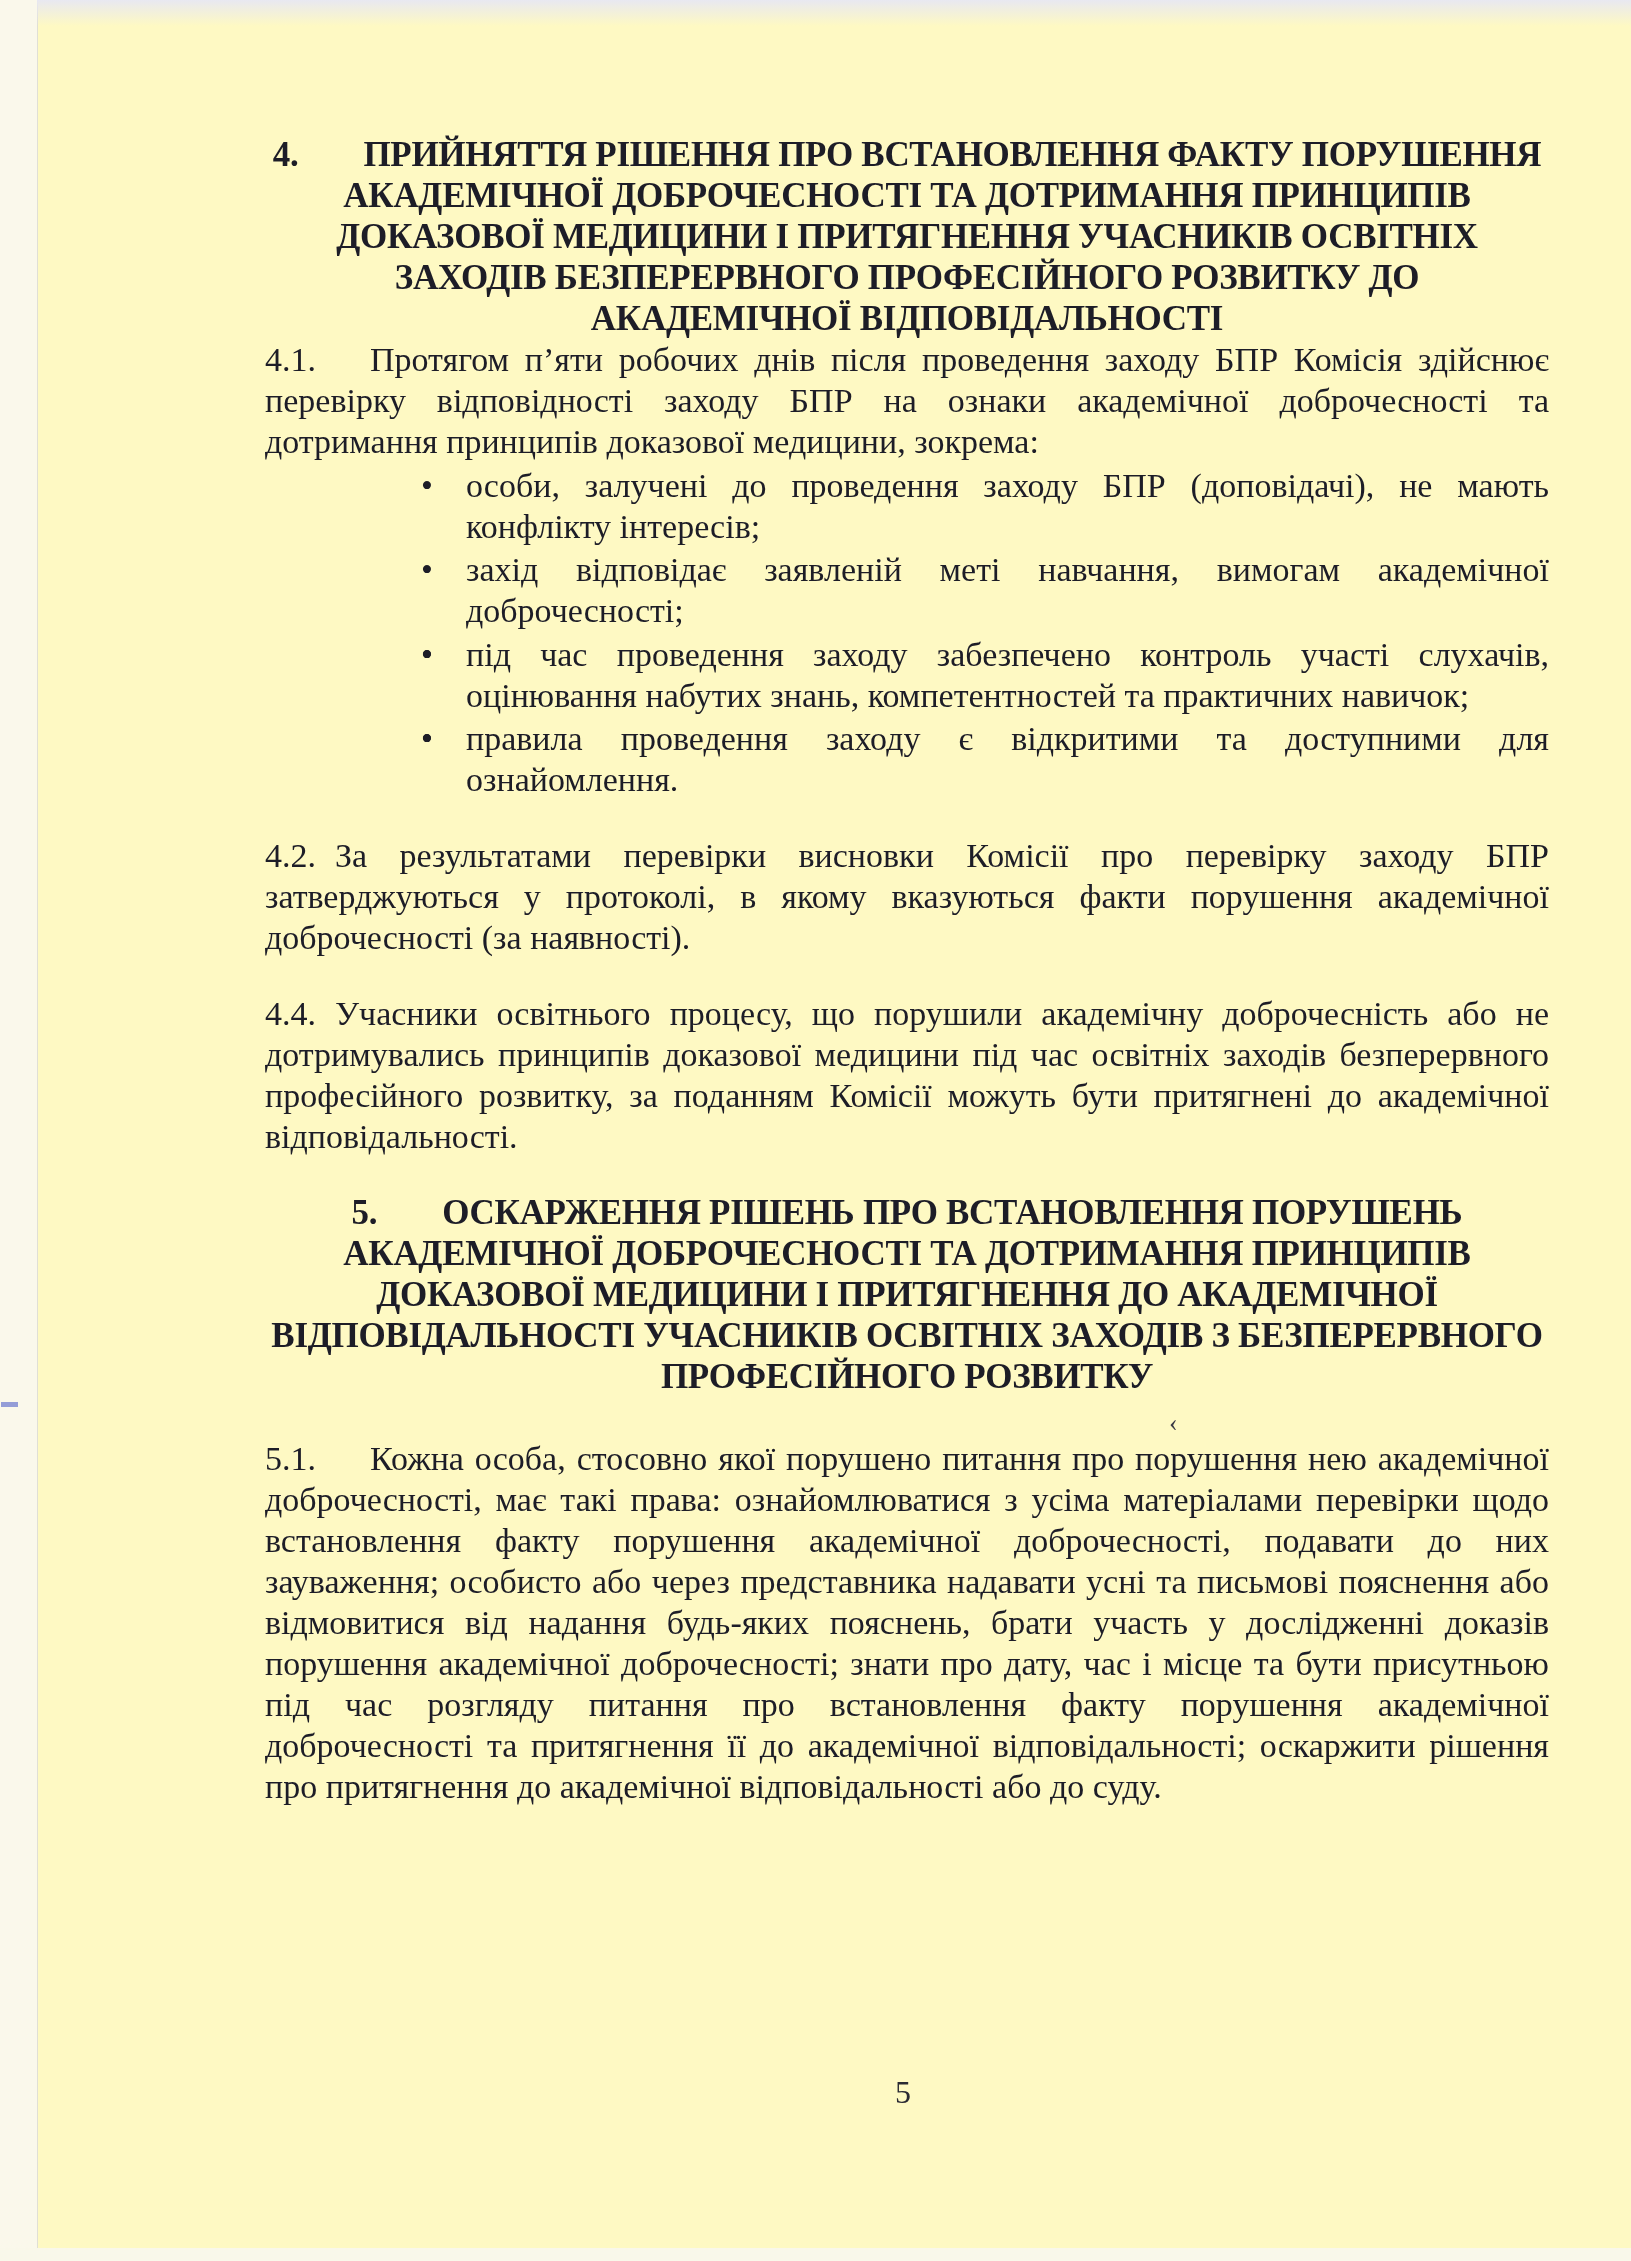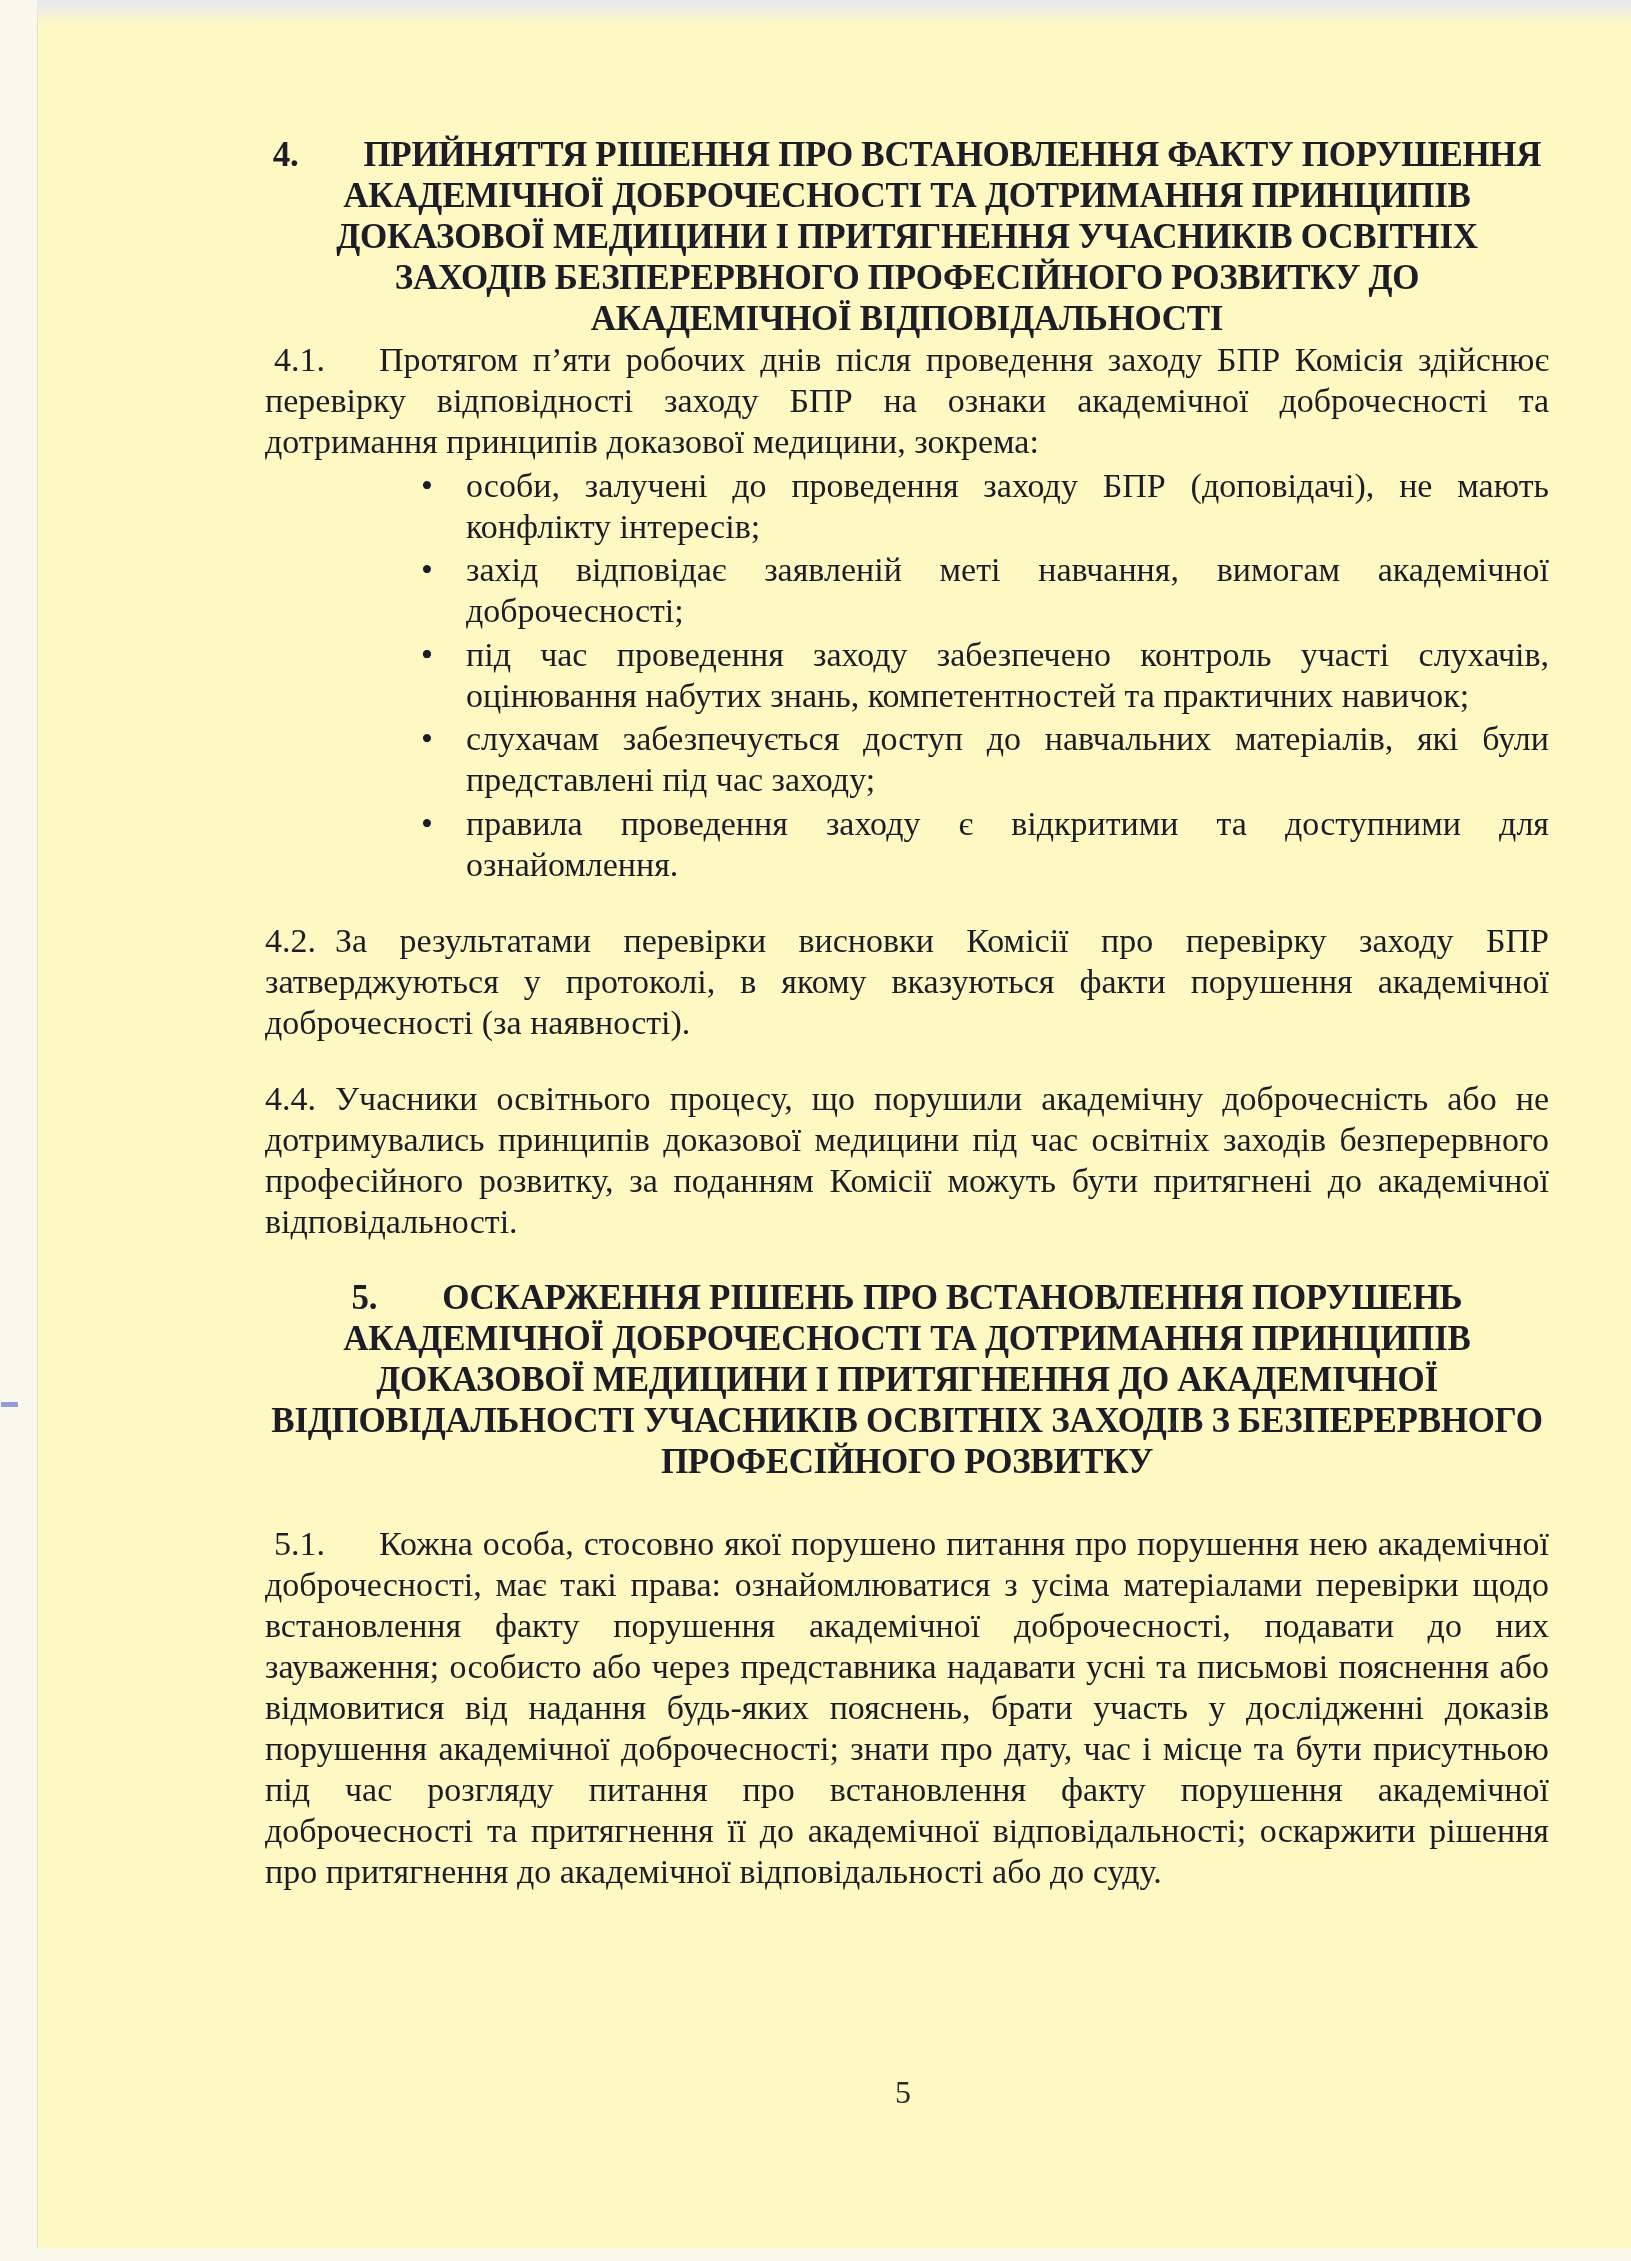--- a/index.html
+++ b/index.html
@@ -46,21 +46,20 @@
   .hnum { margin-right: 65px; }
   .para {
     margin: 0;
     text-align: justify;
   }
   .gap { margin-top: 35px; }
   .gap-lg { margin-top: 41px; }
   .pnum-tab {
     display: inline-block;
     width: 105px;
-    margin-left: 9px;
   }
   .pnum-inline { margin-right: 19px; }
   ul.bullets {
     list-style: none;
     margin: 0; padding: 0;
   }
   ul.bullets li {
     position: relative;
     padding-left: 201px;
     margin-top: 2.6px;
@@ -119,21 +118,20 @@
       </li>
       <li>
         <span class="dot">•</span>
       </li>
       <li>
         <span class="dot">•</span>
         <span>під час проведення заходу забезпечено контроль участі слухачів, оцінювання набутих знань, компетентностей та практичних навичок;</span>
       </li>
       <li>
         <span class="dot">•</span>
-        <span>слухачам забезпечується доступ до навчальних матеріалів, які були представлені під час заходу;</span>
       </li>
       <li>
         <span class="dot">•</span>
         <span>правила проведення заходу є відкритими та доступними для ознайомлення.</span>
       </li>
     </ul>
 
     <p class="para gap">
       <span class="pnum-inline">4.2.</span><span>За результатами перевірки висновки Комісії про перевірку заходу БПР затверджуються у протоколі, в якому вказуються факти порушення академічної доброчесності (за наявності).</span>
     </p>

